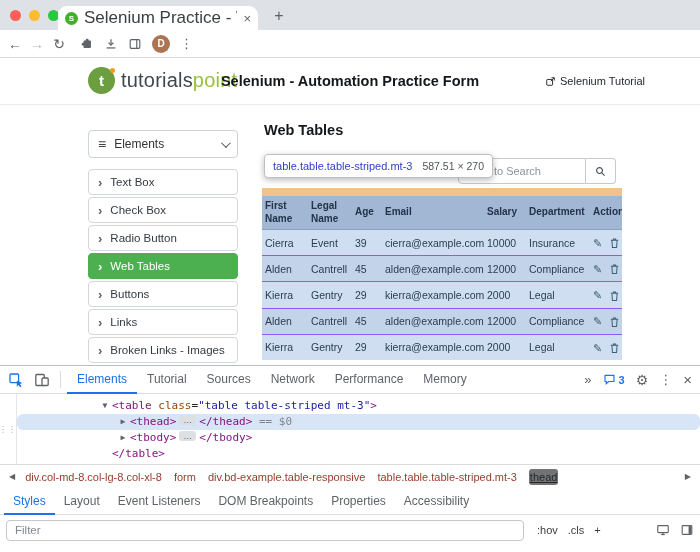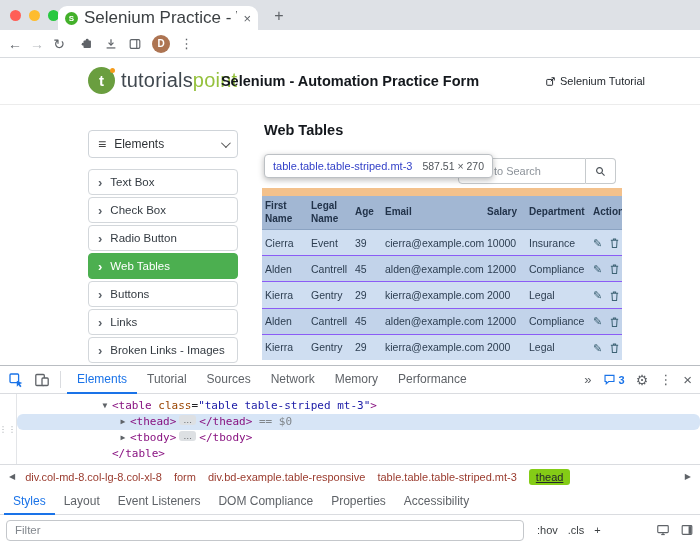--- a/index.html
+++ b/index.html
@@ -95,21 +95,21 @@
   .tok-attr { color:var(--code-attr,#994500); }
   .tok-punct { color:#202124; }
   .tok-val { color:var(--code-value,#1a1aa6); }
   .tok-meta { color:var(--code-meta,#80868b); }
   .tok-more { display:inline-block; background:#dde0e3; border-radius:3px; color:#5f6368; font-size:9px; line-height:10px; padding:0 4px; margin:0 3px; vertical-align:2px; font-family:"Liberation Sans",sans-serif; }
 
   .breadcrumbs { position:absolute; top:98px; left:0; width:100%; height:24px; border-top:1px solid #dadce0; display:flex; align-items:center; font-size:11px; padding:0 5px; overflow:hidden; }
   .bc-arrow { color:#5f6368; font-size:8px; padding:0 4px; flex:none; }
   .bc-arrow.right { margin-left:auto; }
   .bc-item { color:var(--breadcrumb-red,#9a3b2e); margin:0 6px; white-space:nowrap; flex:none; }
-  .bc-item.selected { background:#84cc16; color:#23272b; padding:2px 7px; border-radius:3px;text-decoration:underline; }
+  .bc-item.selected { background:#737373; color:#23272b; padding:2px 1px; border-radius:3px;text-decoration:underline; }
 
   .styles-tabs { position:absolute; top:122px; left:0; width:100%; height:27px; border-bottom:1px solid #dadce0; display:flex; align-items:center; padding:0 4px; }
   .st-tab { padding:0 9px; font-size:12px; color:#5f6368; line-height:26px; height:27px; white-space:nowrap; }
   .st-tab.active { color:var(--devtools-blue,#1a73e8); box-shadow:inset 0 -2px 0 var(--devtools-blue,#1a73e8); }
 
   .filter-bar { position:absolute; top:149px; left:0; width:100%; height:30px; display:flex; align-items:center; padding:0 6px; }
   .filter-input { flex:none; width:518px; height:21px; border:1px solid #c4c7cb; border-radius:4px; padding:0 8px; font-size:11.5px; color:#333; outline:none; background:#fff; font-family:"Liberation Sans",sans-serif; }
   .filter-input::placeholder { color:#82878d; }
   .toggles { display:flex; align-items:center; margin-left:8px; }
   .toggle { font-size:11px; color:#3c4043; padding:0 5px; white-space:nowrap; }
@@ -333,22 +333,22 @@
             <rect x="1.8" y="2.5" width="8.5" height="11" rx="1"></rect>
             <rect x="8" y="6" width="6.2" height="7.5" rx="1" fill="#fff"></rect>
           </svg>
       </span>
       <span class="dt-sep"></span>
       <div class="dt-tabs">
           <div class="dt-tab active">Elements</div>
           <div class="dt-tab">Tutorial</div>
           <div class="dt-tab">Sources</div>
           <div class="dt-tab">Network</div>
+          <div class="dt-tab">Performance</div>
           <div class="dt-tab">Memory</div>
-          <div class="dt-tab">Performance</div>
         </div>
       <div class="dt-right">
         <span class="more-chevrons">»</span>
         <span class="issues">
           <span>
             <svg width="13" height="13" viewBox="0 0 16 16" fill="none" stroke="currentColor" stroke-width="1.4">
                 <path d="M2.5 3h11v7.5h-6.5l-3 2.6v-2.6h-1.5z"></path>
               </svg>
           </span>
           <span>3</span>
@@ -376,21 +376,21 @@
         <span class="bc-item">div.bd-example.table-responsive</span>
         <span class="bc-item">table.table.table-striped.mt-3</span>
         <span class="bc-item selected">thead</span>
         <span class="bc-arrow right">▶</span>
     </div>
 
     <div class="styles-tabs">
         <div class="st-tab active">Styles</div>
         <div class="st-tab">Layout</div>
         <div class="st-tab">Event Listeners</div>
-        <div class="st-tab">DOM Compliance</div>
+        <div class="st-tab">DOM Breakpoints</div>
         <div class="st-tab">Properties</div>
         <div class="st-tab">Accessibility</div>
       </div>
 
     <div class="filter-bar">
       <input class="filter-input" type="text" placeholder="Filter" style="">
       <div class="toggles">
           <span class="toggle">:hov</span>
           <span class="toggle">.cls</span>
           <span class="toggle">+</span>

